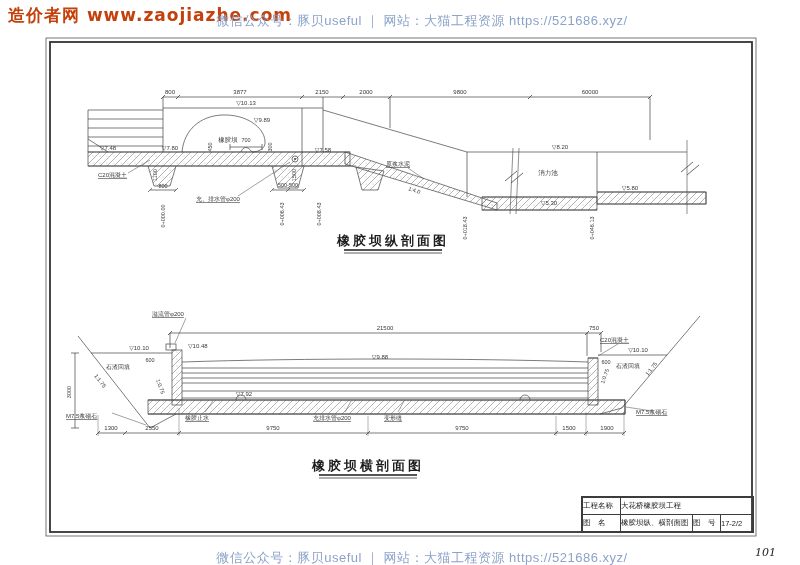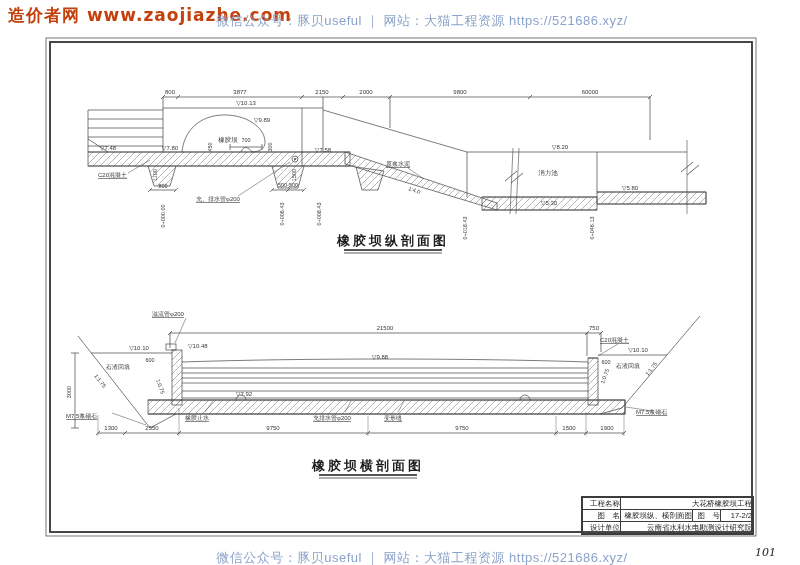--- a/index.html
+++ b/index.html
@@ -23,21 +23,21 @@
   .t5{font-size:5.5px;} .t6{font-size:6px;} .t7{font-size:6.5px;}
   .ttl{font-size:13px;font-weight:bold;fill:#1c1c1c;letter-spacing:3px;}
   .u{text-decoration:underline;}
   .mid{text-anchor:middle;}
   
   .tblock{
     position:absolute;left:582px;top:497px;width:170px;height:35px;
     border-collapse:collapse;table-layout:fixed;
   }
   .tblock td{
-    border:1px solid #3c3c3c;font-size:7.5px;color:#222;text-align:right;
+    border:1px solid #3c3c3c;font-size:7.5px;color:#222;text-align:left;
     padding:0;height:11px;overflow:hidden;white-space:nowrap;
   }
   .tblock{outline:1.5px solid #3c3c3c;}
 </style>
 </head>
 <body>
 
 <div class="header-brand">造价者网 www.zaojiazhe.com</div>
 <div class="header-promo promo">微信公众号：豚贝useful ｜ 网站：大猫工程资源 https://521686.xyz/</div>
 
@@ -252,21 +252,17 @@
       <tr>
     <td>工程名称</td>
     <td colspan="3">大花桥橡胶坝工程</td>
   </tr>
   <tr>
     <td>图　名</td>
     <td>橡胶坝纵、横剖面图</td>
     <td>图　号</td>
     <td>17-2/2</td>
   </tr>
-  <tr>
-    <td>设计单位</td>
-    <td colspan="3">云南省水利水电勘测设计研究院</td>
-  </tr>
 </tbody>
   </table>
 
 <div class="page-num">101</div>
 <div class="footer-promo promo">微信公众号：豚贝useful ｜ 网站：大猫工程资源 https://521686.xyz/</div>
 
 </body></html>

